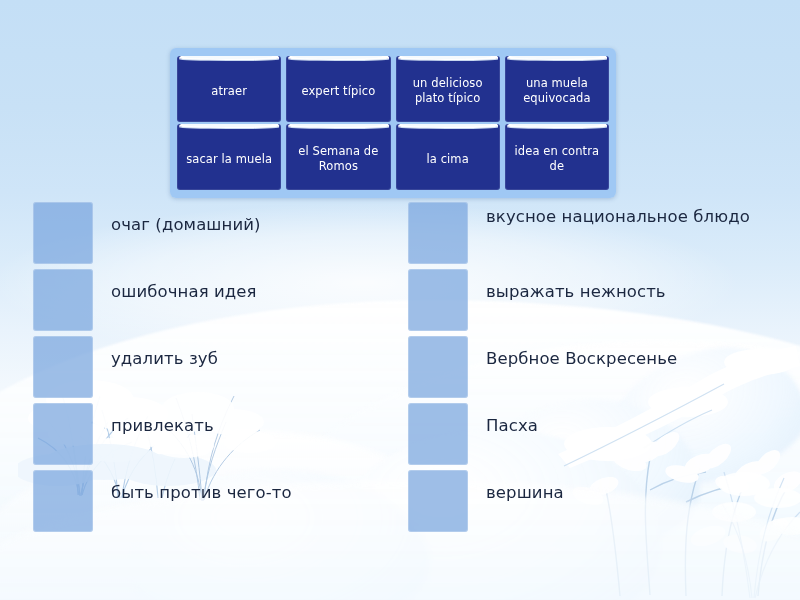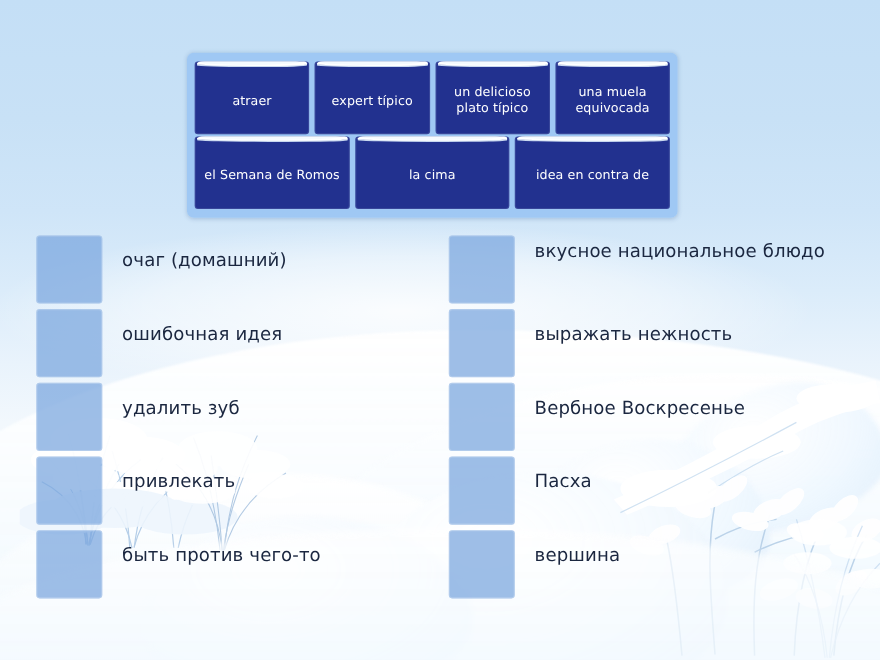--- a/index.html
+++ b/index.html
@@ -239,21 +239,21 @@
   }
 
   .tile-label {
     position: relative;
     z-index: 2;
   }
 
   
   .column {
     position: absolute;
-    top: 214px;
+    top: 202px;
     width: 360px;
   }
   #col-left  { left: 33px; }
   #col-right { left: 408px; }
 
   .answer-row {
     display: flex;
     align-items: flex-start;
     height: 62px;
     margin-bottom: 5px;
@@ -430,20 +430,23 @@
     <div class="tile">
       <span class="tile-label">un delicioso plato típico</span>
     </div>
     <div class="tile">
       <span class="tile-label">una muela equivocada</span>
     </div>
   </div>
 
   <div class="tray-row">
     <div class="tile">
+      <span class="tile-label">sacar la muela</span>
+    </div>
+    <div class="tile">
       <span class="tile-label">el Semana de Romos</span>
     </div>
     <div class="tile">
       <span class="tile-label">la cima</span>
     </div>
     <div class="tile">
       <span class="tile-label">idea en contra de</span>
     </div>
   </div>
 

